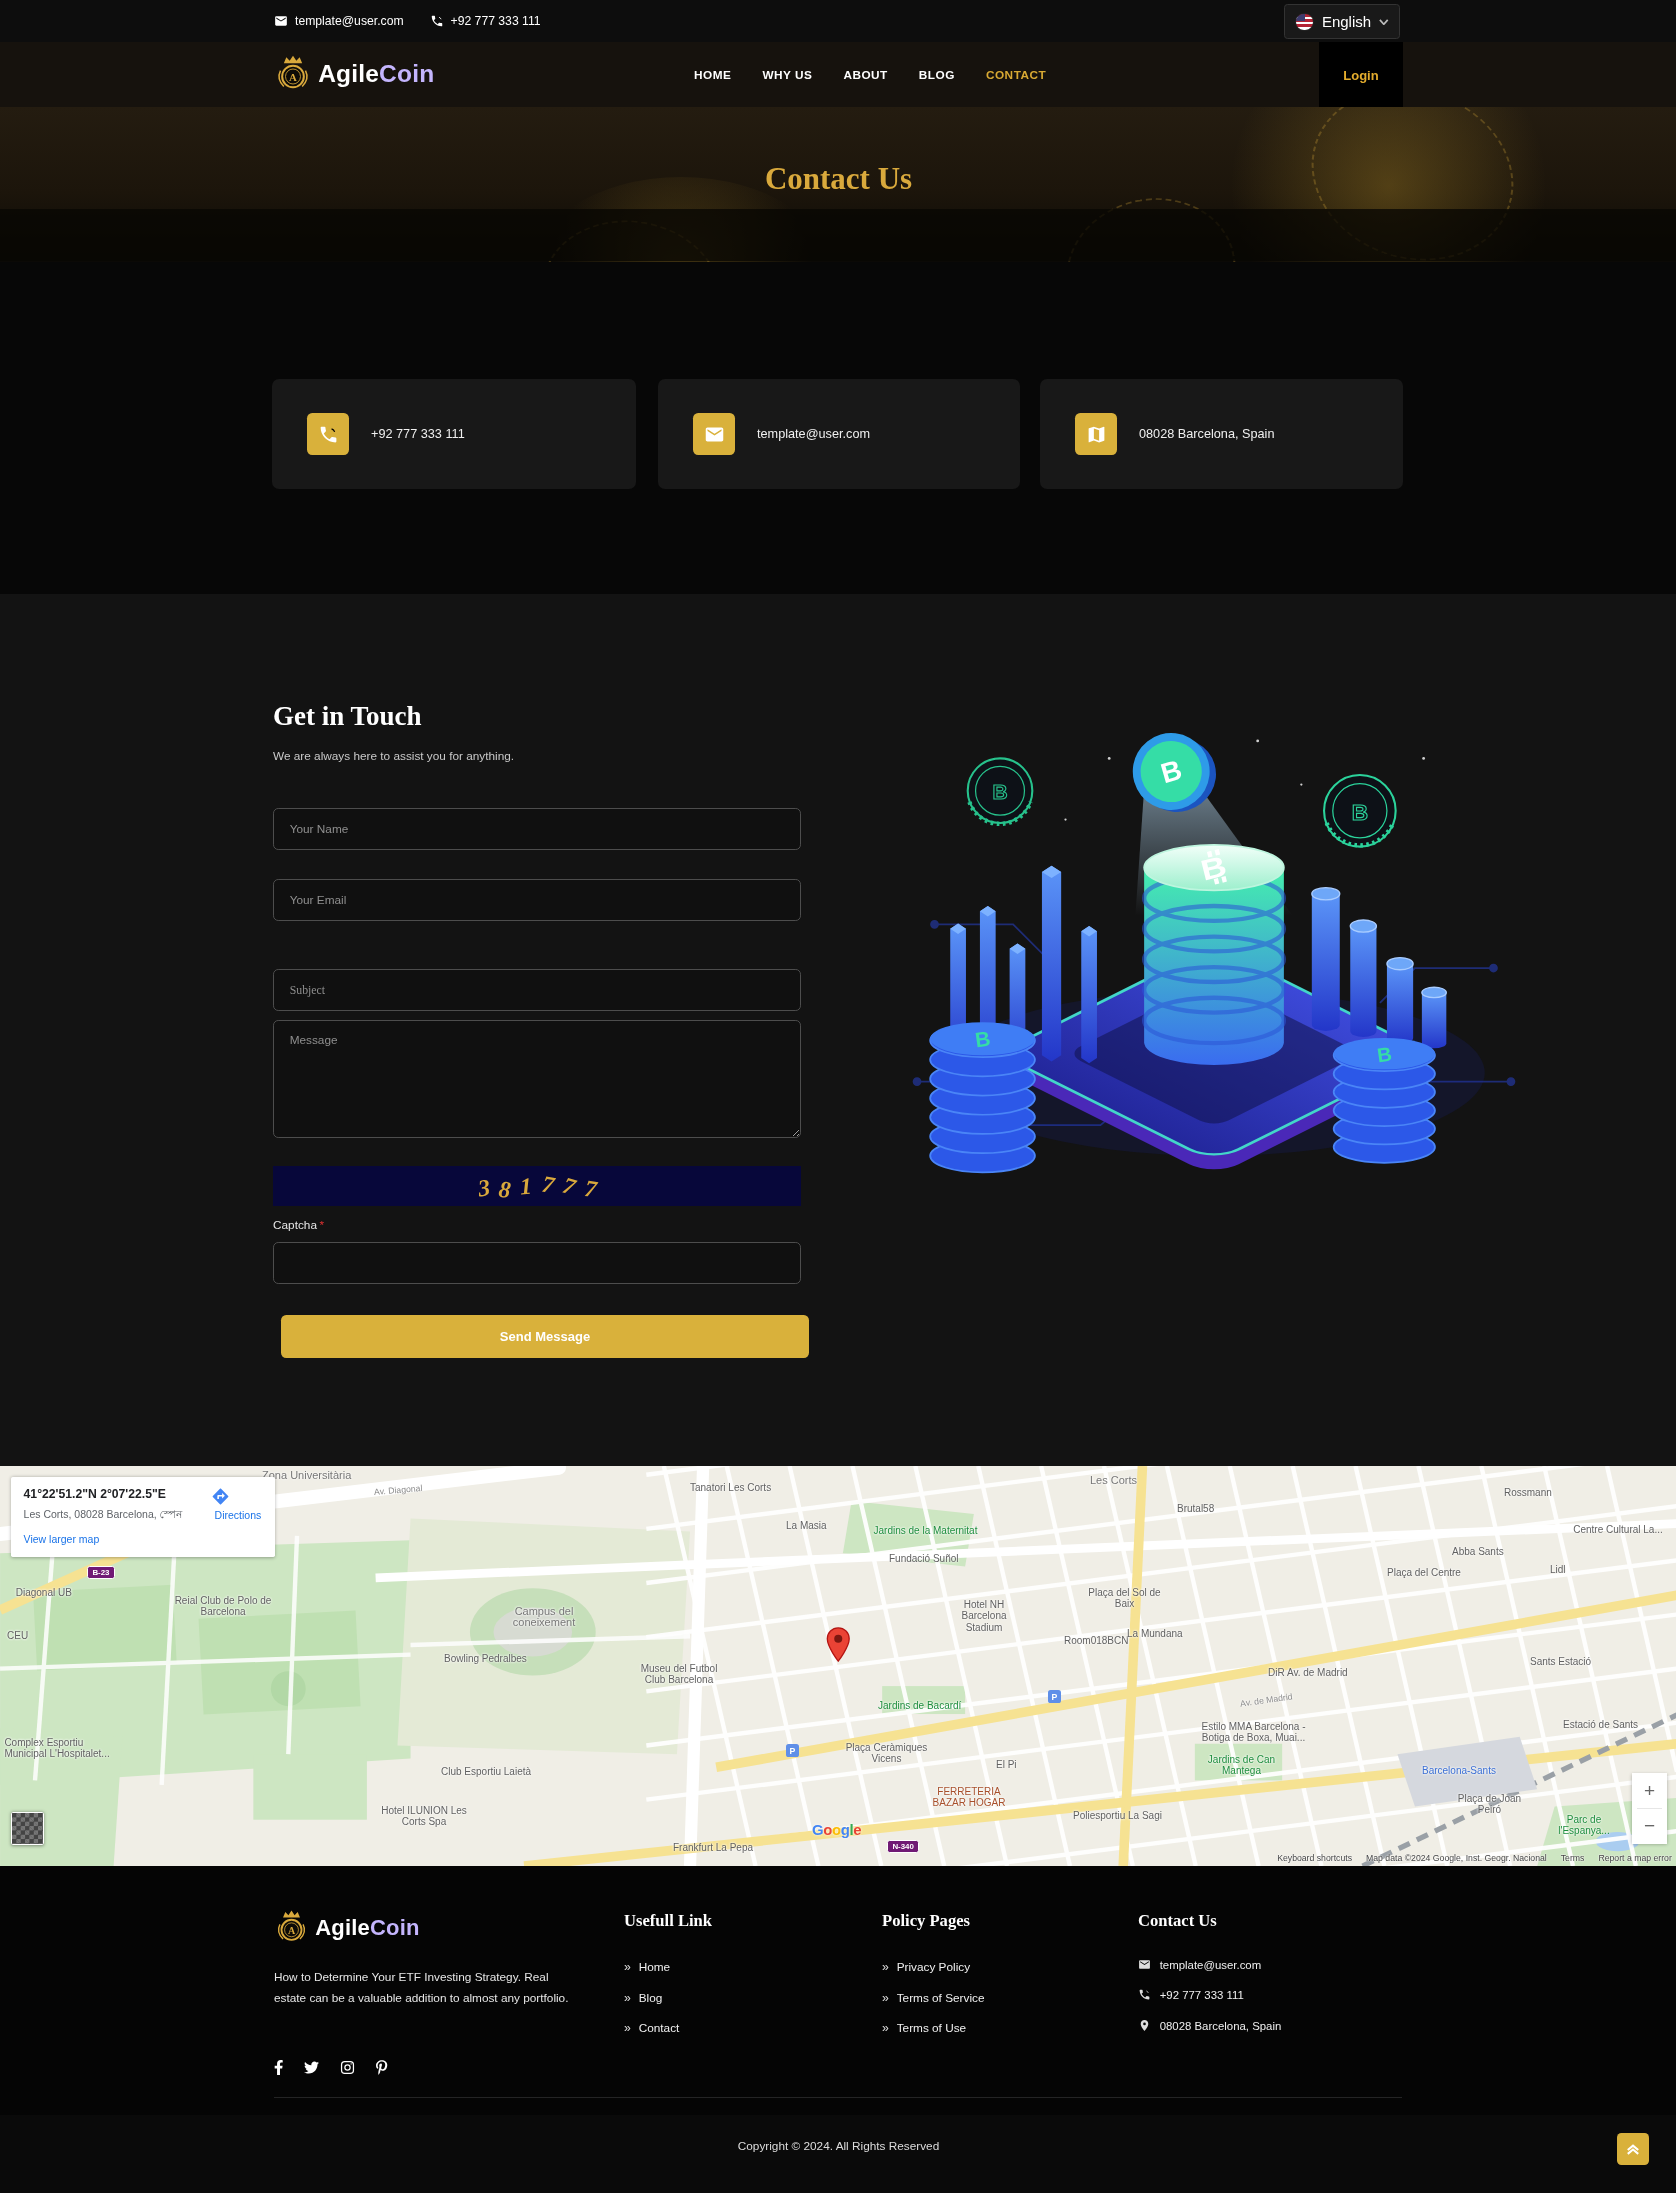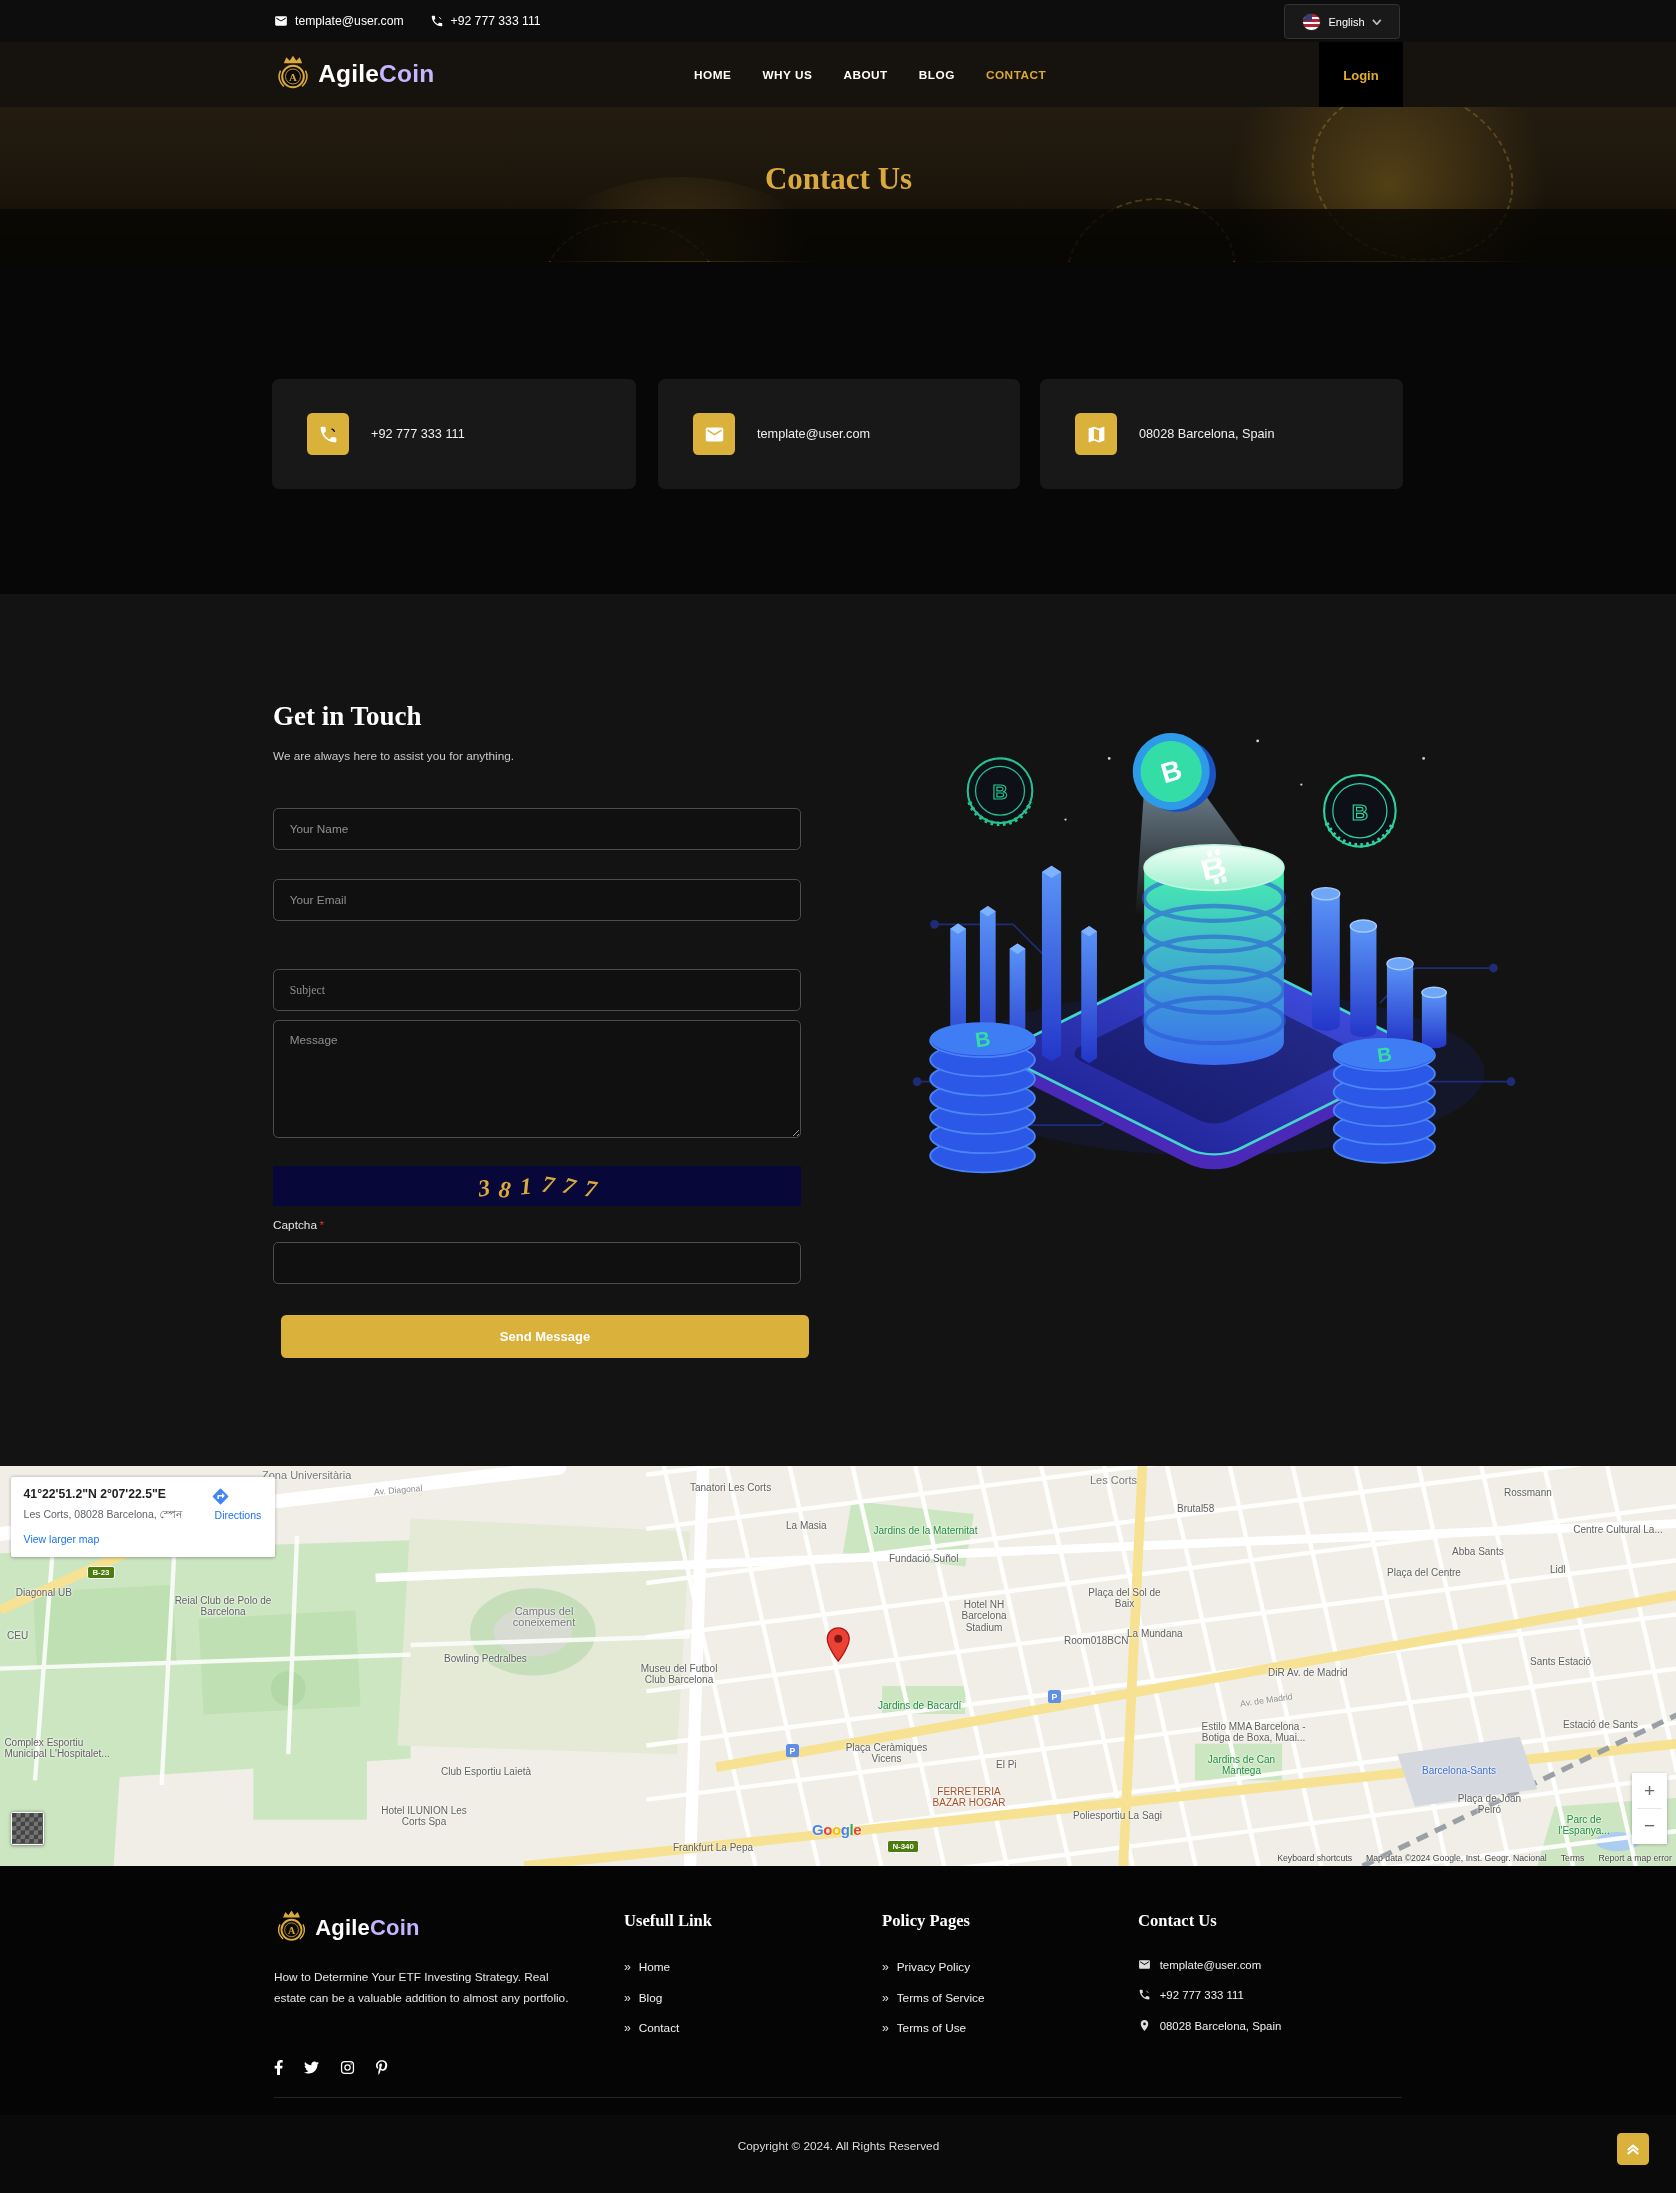--- a/index.html
+++ b/index.html
@@ -8,21 +8,21 @@
         font-family:"Liberation Sans","DejaVu Sans",sans-serif;-webkit-font-smoothing:antialiased;}
   .abs{position:absolute;}
   svg{display:block;}
 
   
   .topbar{position:absolute;left:0;top:0;width:1677px;height:42px;background:#0d0d0d;}
   .tb-left{position:absolute;left:274px;top:0;height:42px;display:flex;align-items:center;gap:26px;color:#fff;font-size:12.2px;}
   .tb-item{display:flex;align-items:center;gap:7px;}
   .tb-item svg{width:14px;height:14px;fill:#fff;}
   .lang{position:absolute;left:1284px;top:4.4px;width:114px;height:33px;background:#191919;border:0.9px solid #333;
-        border-radius:3.5px;display:flex;align-items:center;justify-content:center;gap:7.9px;color:#fff;font-size:11px;cursor:pointer;}
+        border-radius:3.5px;display:flex;align-items:center;justify-content:center;gap:7.9px;color:#fff;font-size:15px;cursor:pointer;}
   .usflag{width:16.6px;height:16.6px;border-radius:50%;overflow:hidden;
     background:repeating-linear-gradient(#b22234 0 2.6px,#fff 2.6px 5.2px);position:relative;border:0.9px solid #222;}
   .usflag::after{content:"";position:absolute;left:0;top:0;width:8.7px;height:7.9px;background:#3c3b6e;}
   .lang svg{width:9.6px;height:6.1px;stroke:#bbb;stroke-width:2;fill:none;}
 
   
   .navbar{position:absolute;left:0;top:42px;width:1677px;height:66px;background:#16120d;}
   .brand{display:flex;align-items:center;gap:5.2px;}
   .brand-nav{position:absolute;left:273px;top:12.2px;}
   .brand svg{width:40px;height:40px;}
@@ -79,21 +79,21 @@
   
   .map{position:absolute;left:0;top:1466px;width:1677px;height:400px;background:#f0eee6;overflow:hidden;cursor:grab;}
   .ml{position:absolute;font-size:10px;line-height:11.4px;color:#616161;white-space:nowrap;
       text-shadow:0 0 2.6px #fff,0 0 2.6px #fff;}
   .ml.wrap{white-space:normal;text-align:center;}
   .ml.green{color:#1e8e3e;}
   .ml.road{color:#8c8c8c;font-size:8.7px;}
   .ml.blue{color:#3b6fd4;}
   .ml.maroon{color:#a8502c;}
   .ml.big{font-size:11px;color:#777;}
-  .badge{position:absolute;font-size:7.9px;font-weight:bold;color:#fff;background:#4d7c0f;border-radius:2.6px;
+  .badge{position:absolute;font-size:7.9px;font-weight:bold;color:#fff;background:#701a75;border-radius:2.6px;
       padding:0.9px 4.4px;border:0.9px solid #fff;}
   .gpin{position:absolute;left:826px;top:161px;width:24.5px;height:35px;}
   .ppark{position:absolute;width:13px;height:13px;background:#5f8fe8;border-radius:2.6px;color:#fff;font-size:8.7px;
       font-weight:bold;display:flex;align-items:center;justify-content:center;}
   .map-card{position:absolute;left:11.4px;top:10.5px;width:264px;height:80px;background:#fff;border-radius:1.7px;
       box-shadow:0 0.9px 3.5px rgba(0,0,0,.3);font-family:"Liberation Sans",sans-serif;}
   .mc-coord{position:absolute;left:12.2px;top:10.5px;font-size:12.2px;font-weight:bold;color:#202124;}
   .mc-addr{position:absolute;left:12.2px;top:30px;font-size:10.5px;color:#5f6368;}
   .mc-view{position:absolute;left:12.2px;top:56px;font-size:10.5px;color:#1a73e8;cursor:pointer;}
   .mc-dir{position:absolute;right:10.5px;top:10.5px;width:54px;text-align:center;cursor:pointer;}

